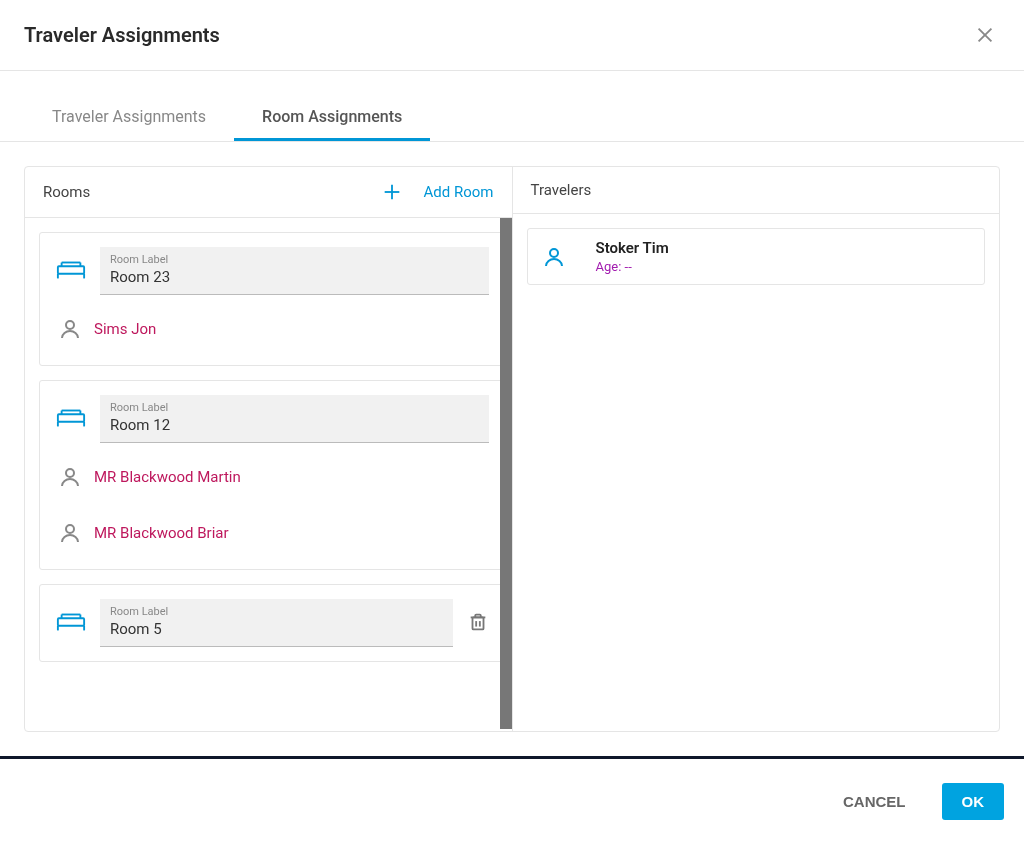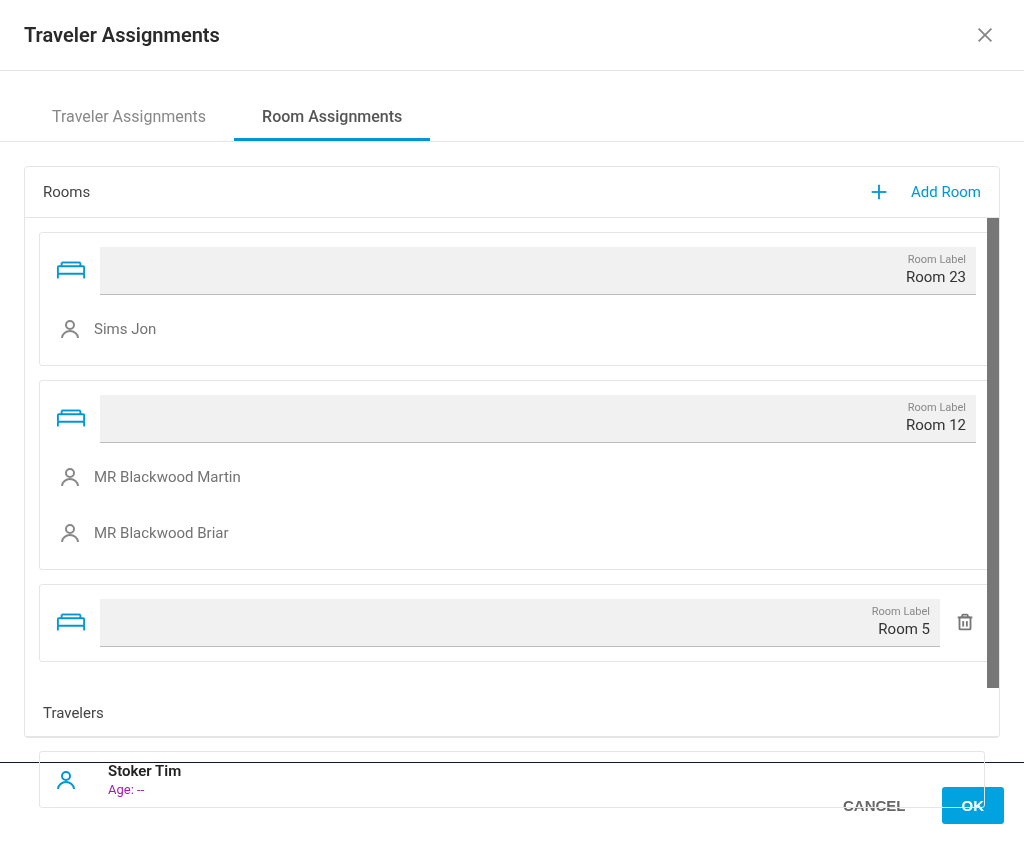--- a/index.html
+++ b/index.html
@@ -52,21 +52,20 @@
     color: #555;
     font-weight: 500;
     border-bottom-color: #0096d6;
   }
   .content {
     display: flex;
     margin: 24px;
     border: 1px solid #e5e5e5;
     border-radius: 4px;
     height: 572px;
-    flex-direction: column;
   }
   .panel {
     display: flex;
     flex-direction: column;
     flex: 1;
     min-width: 0;
   }
   .panel-header {
     display: flex;
     align-items: center;
@@ -86,21 +85,20 @@
   }
   .add-room svg { display:block; }
   .panel-body {
     flex: 1;
     overflow: auto;
     padding: 14px;
     position: relative;
   }
   .rooms-panel .panel-body {
     padding-right: 6px;
-    text-align: right;
   }
   .room-card {
     border: 1px solid #e5e5e5;
     border-radius: 3px;
     padding: 14px 16px;
     margin-bottom: 14px;
     background: #fff;
   }
   .room-header {
     display: flex;
@@ -124,21 +122,21 @@
   }
   .bed-icon { color: #0096d6; flex-shrink:0;}
   .delete-btn { color: #777; cursor:pointer; flex-shrink:0; }
   .occupant {
     display: flex;
     align-items: center;
     gap: 12px;
     padding: 10px 2px;
     margin-top: 12px;
     font-size: 15px;
-    color: #737373;
+    color: #be185d;
   }
   .occupant svg { color:#888; flex-shrink:0; }
   
   .scroll-track {
     position: absolute;
     right: 0;
     top: 0;
     bottom: 0;
     width: 12px;
     background: transparent;
@@ -160,21 +158,21 @@
     border-radius: 3px;
     padding: 10px 14px;
     display: flex;
     align-items: center;
     gap: 30px;
   }
   .traveler-card svg { color:#0096d6; flex-shrink:0; }
   .traveler-name { font-weight:600; font-size:15px; color:#222; }
   .traveler-age { font-size:13px; color:#a21caf; margin-top:2px; }
   .footer {
-    border-top: 1px solid #0f172a;
+    border-top: 3px solid #0f172a;
     padding: 24px 20px;
     display: flex;
     justify-content: flex-end;
     gap: 16px;
     align-items: center;
   }
   .btn {
     padding: 10px 20px;
     font-size: 15px;
     font-weight: 600;

